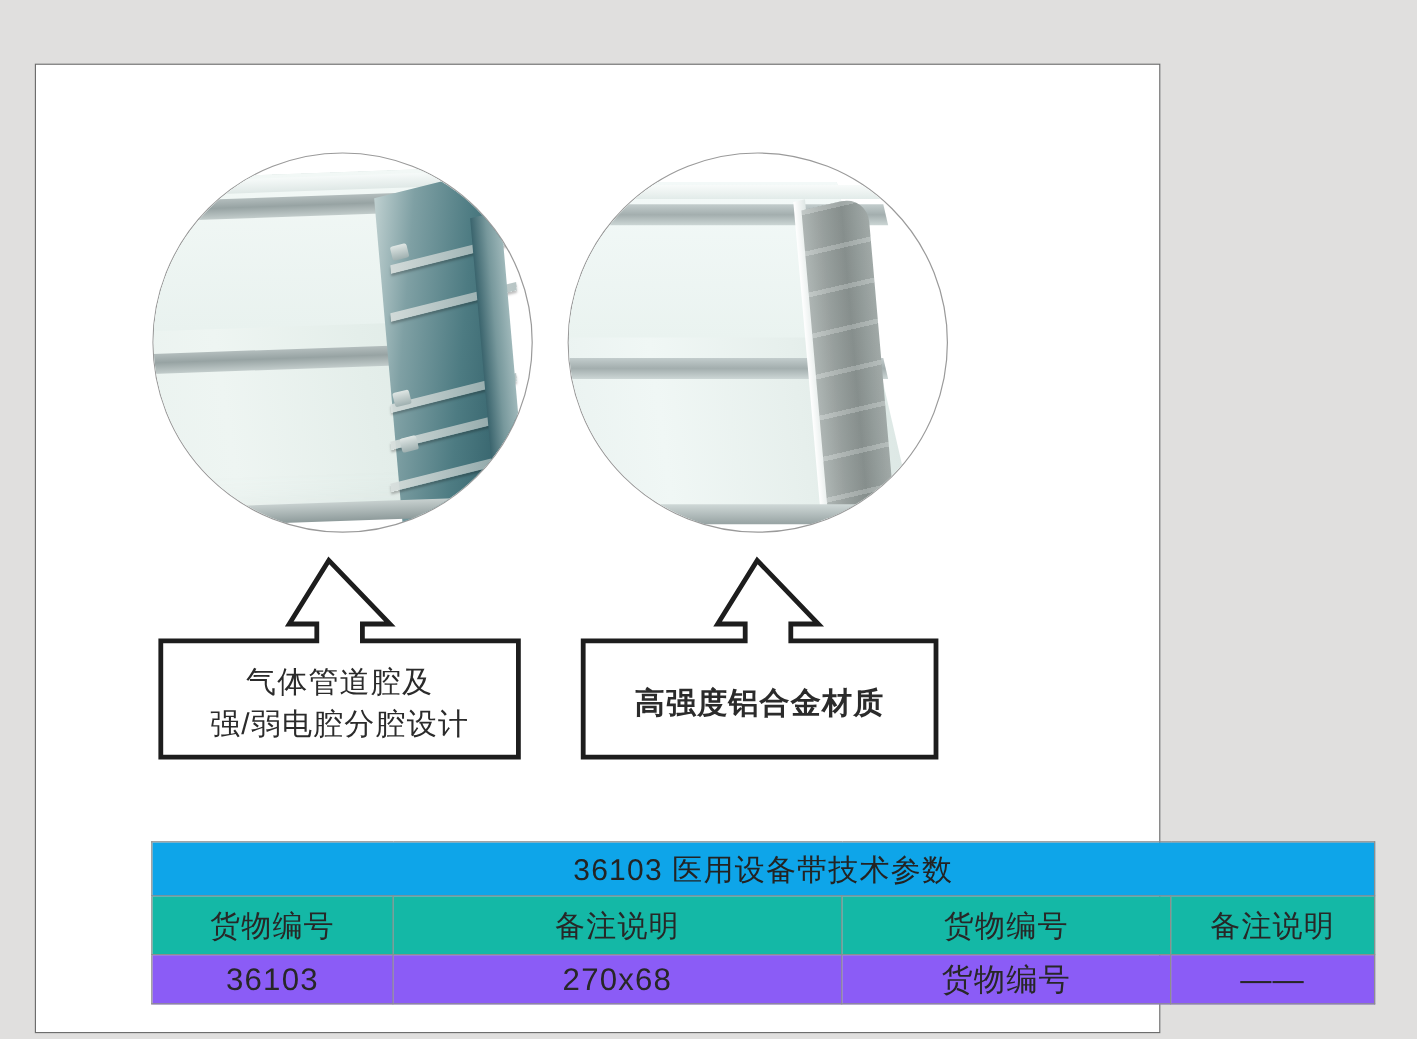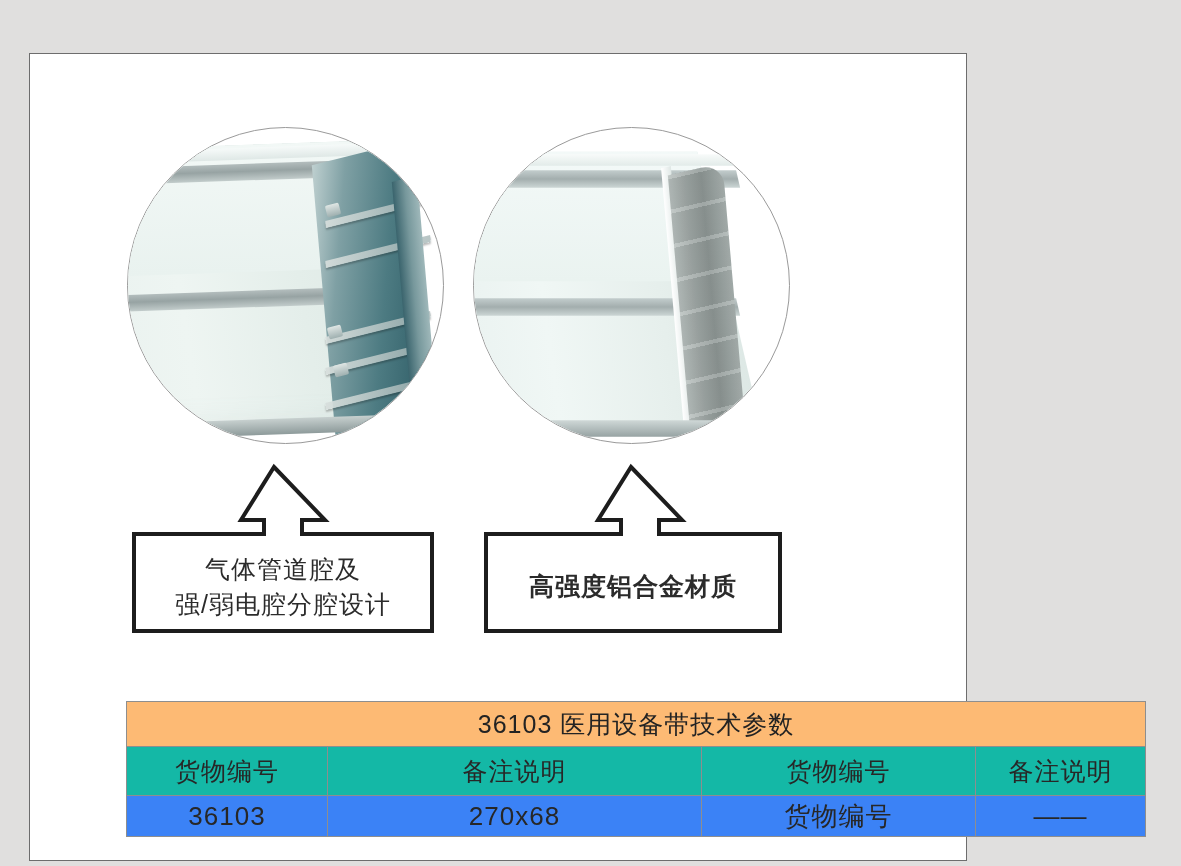--- a/index.html
+++ b/index.html
@@ -198,34 +198,34 @@
     border-collapse: collapse;
     table-layout: fixed;
   }
   #spec-table td {
     border: 1px solid #8e8e8e;
     text-align: center;
     color: #272727;
     font-weight: normal;
   }
   #spec-table .title-row td {
-    background: #fdba74;
+    background: #0ea5e9;
     height: 45px;
     font-size: 25px;
     letter-spacing: 1px;
     color: #232323;
   }
   #spec-table .head-row td {
     background: #14b8a6;
     height: 49px;
     font-size: 25px;
     letter-spacing: 1px;
   }
   #spec-table .data-row td {
-    background: #3b82f6;
+    background: #8b5cf6;
     height: 41px;
     font-size: 26px;
     letter-spacing: 1px;
   }
   .dash-cell { font-size: 26px; }
 </style>
 </head>
 <body>
 
 <div id="page">

